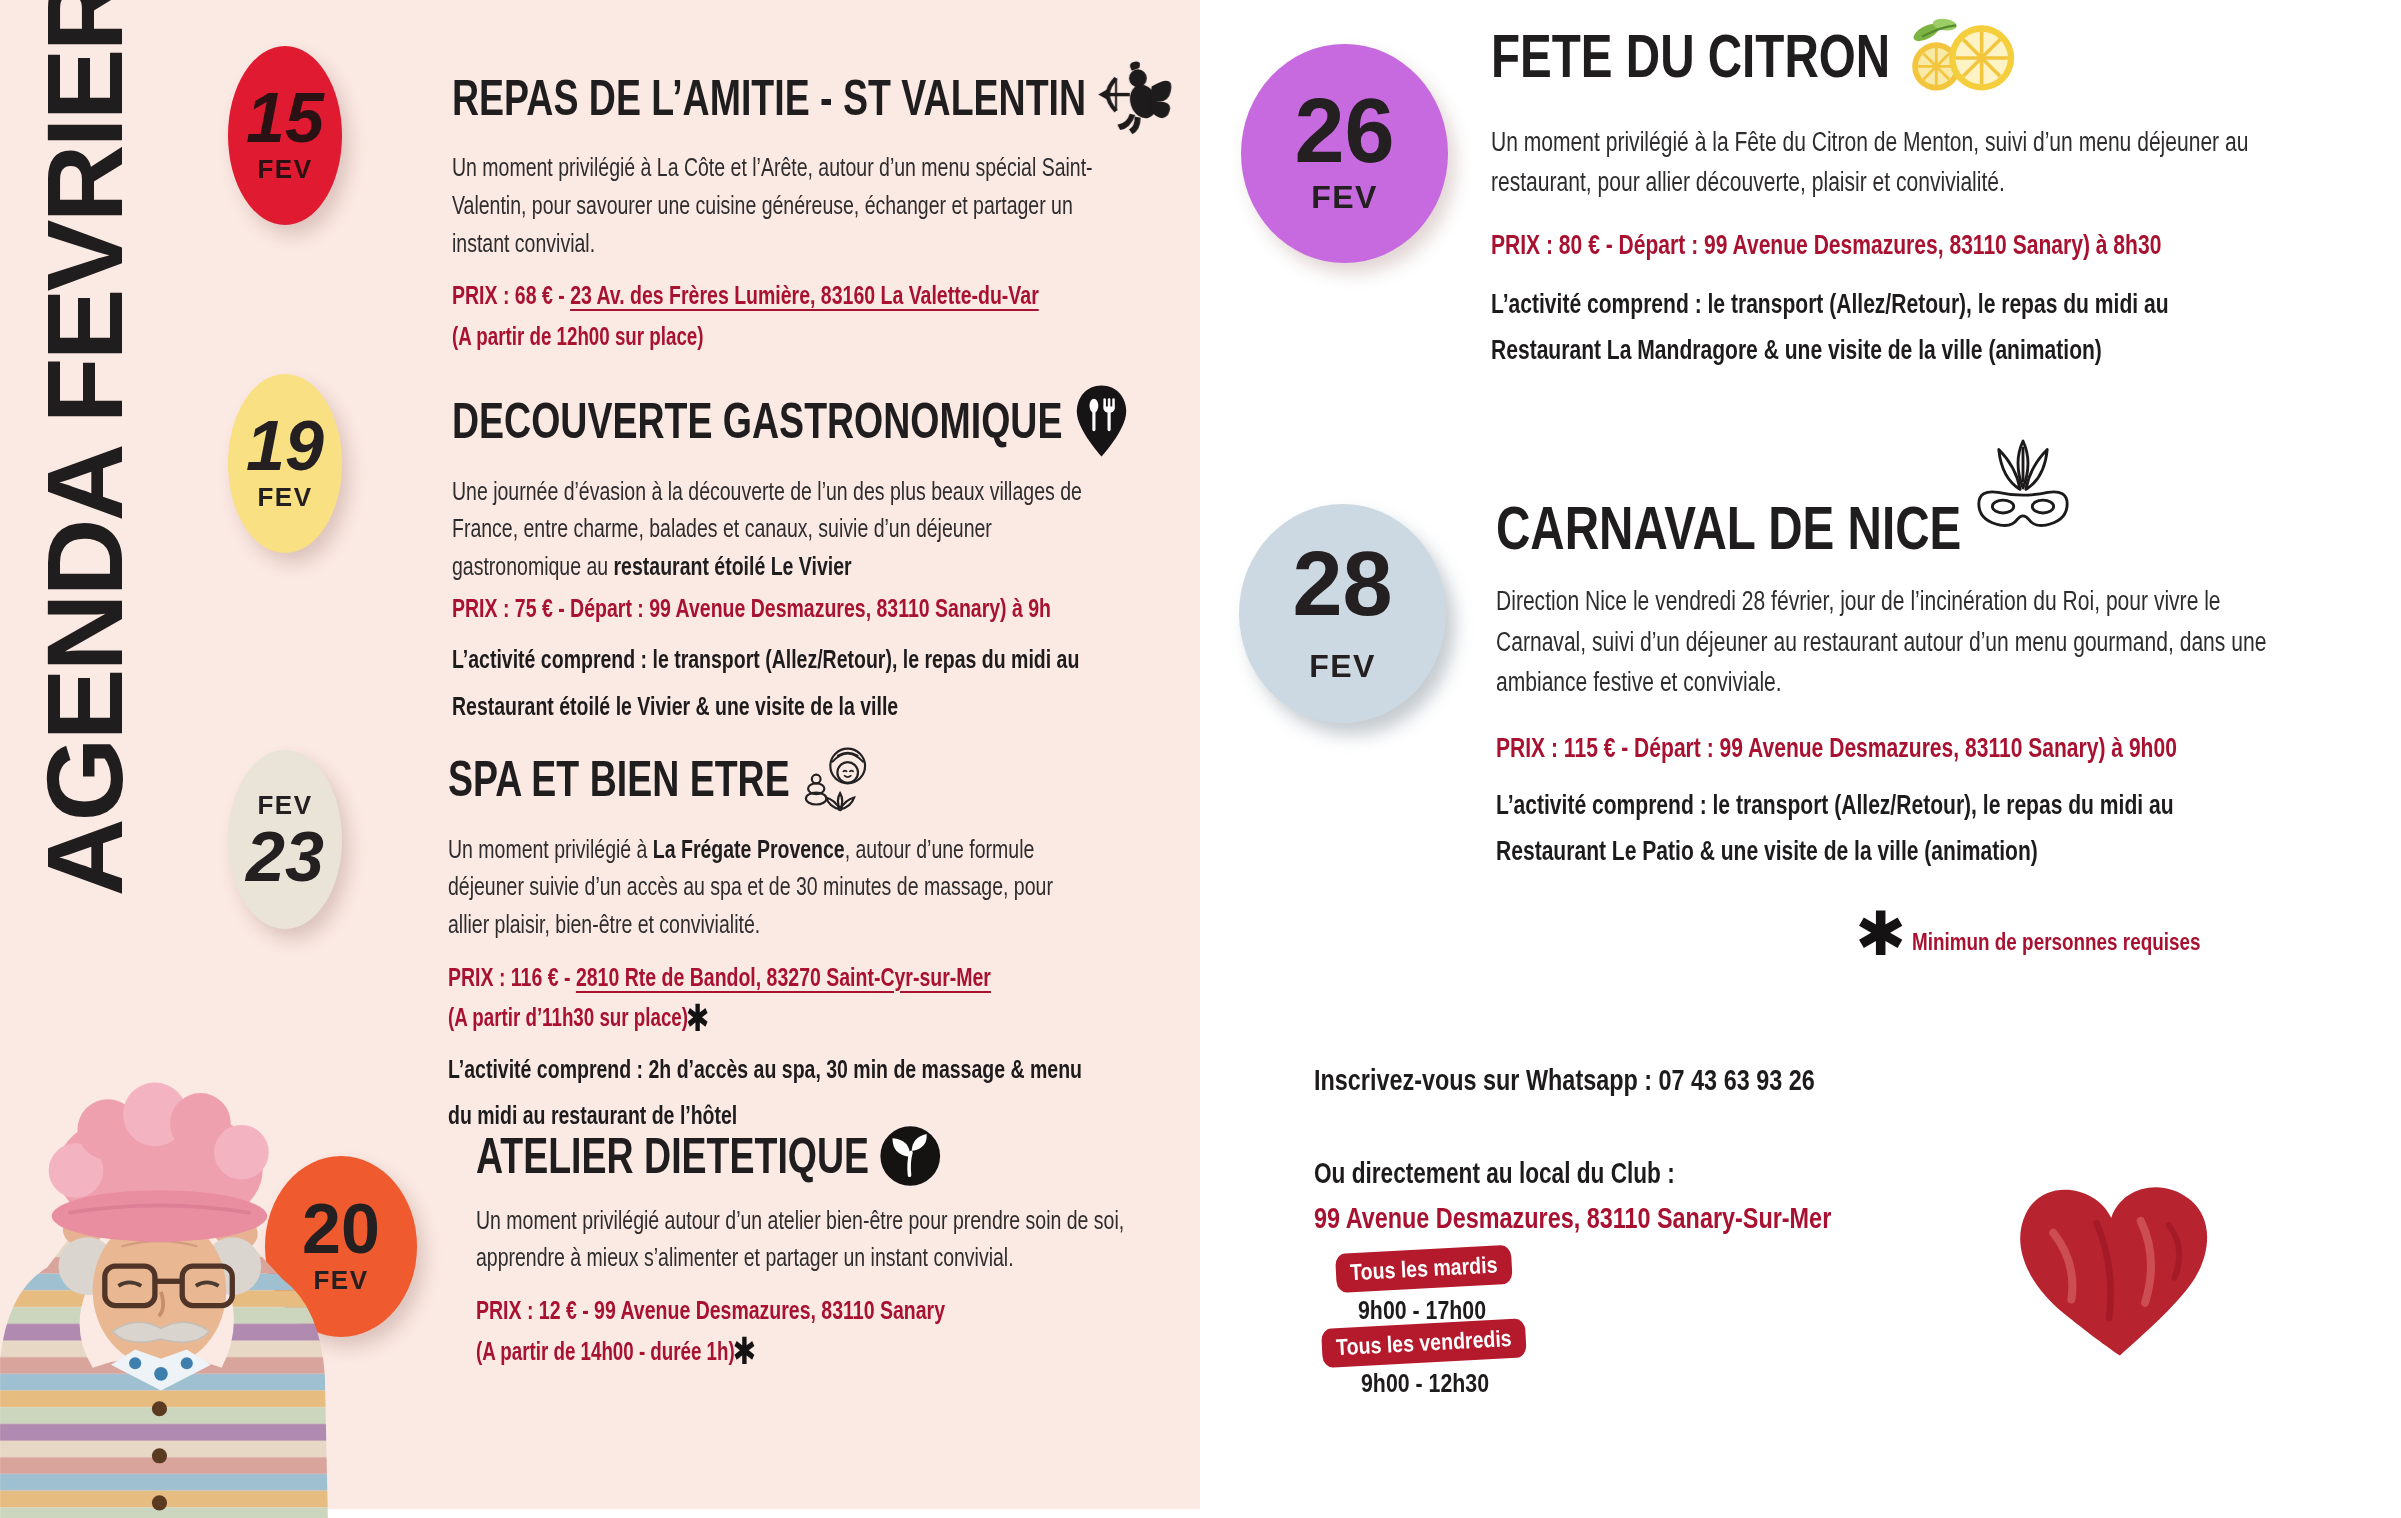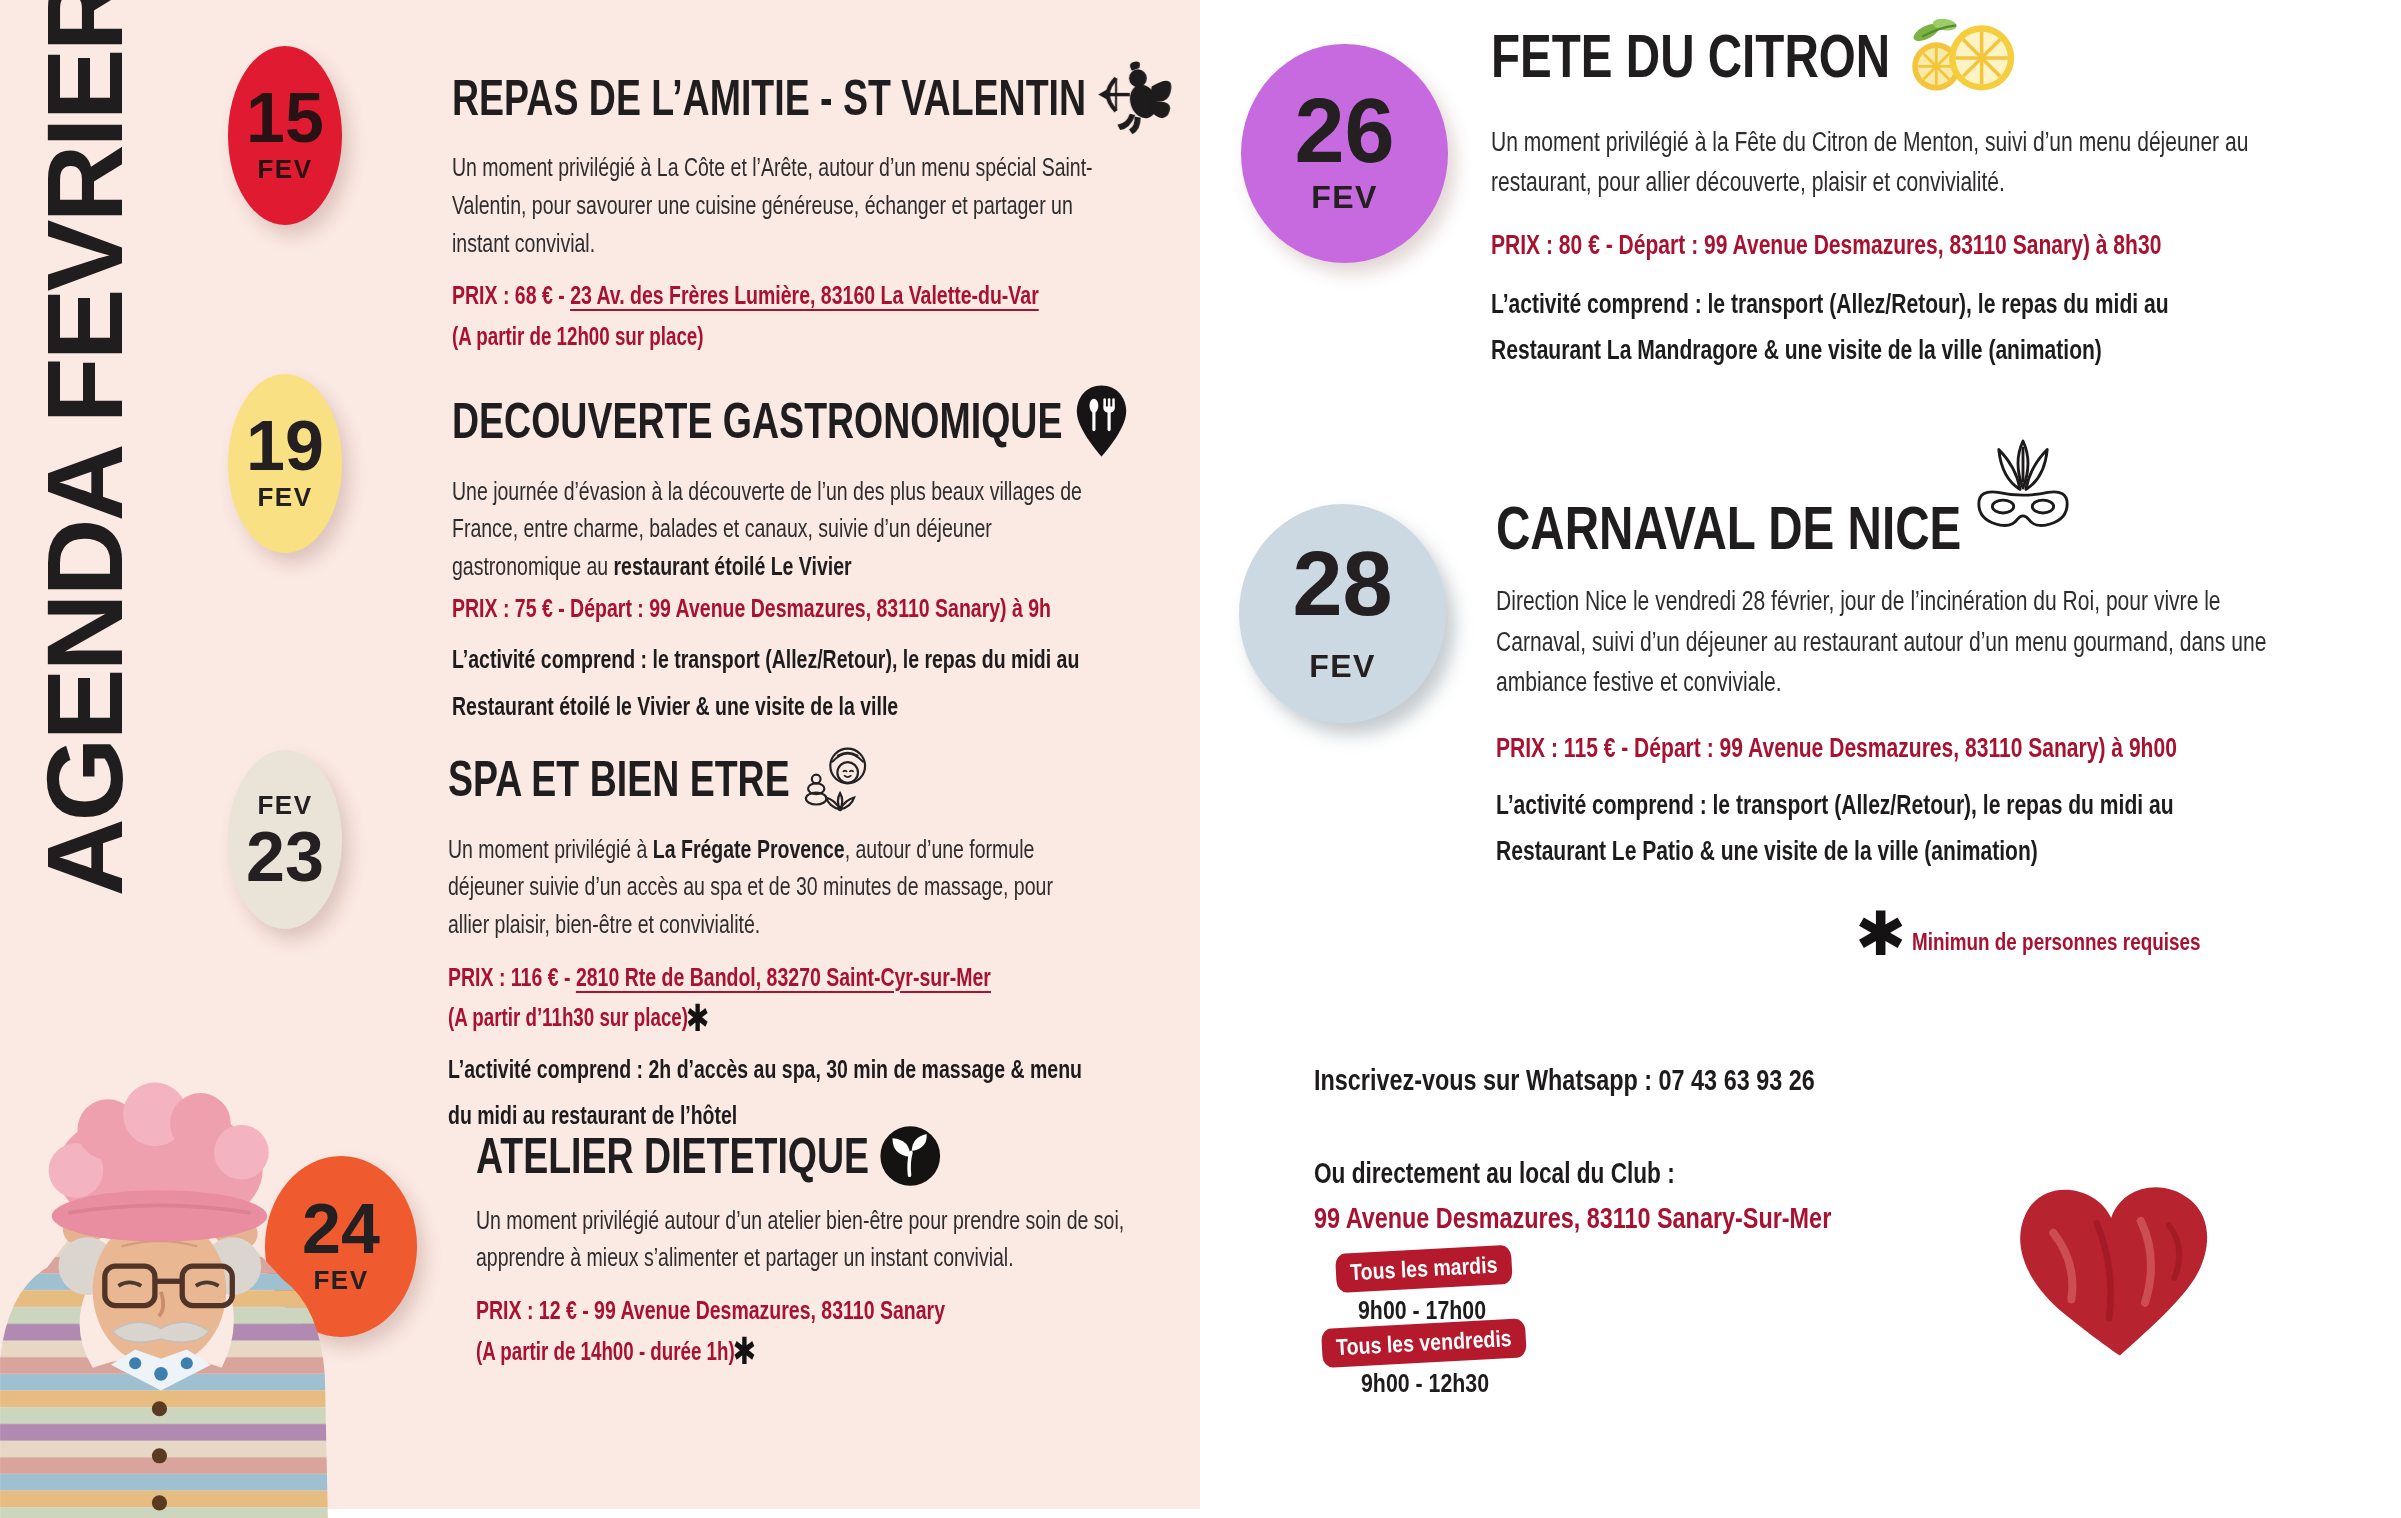--- a/index.html
+++ b/index.html
@@ -23,21 +23,21 @@
   .event { position:absolute; display:flex; align-items:flex-start; }
   .circle {
     border-radius:50%; display:flex; flex-direction:column;
     align-items:center; justify-content:center; flex:0 0 auto;
     box-shadow:7.6px 10.6px 16.7px rgba(120,70,60,.22);
     color:#242021;
   }
   .circle .day  { font-weight:bold; line-height:.92; }
   .circle .month{ font-weight:bold; letter-spacing:1.5px; }
   .circle-l { width:114px; height:179px; }
-  .circle-l .day { font-size:70px; }
+  .circle-l .day { font-size:70px;font-style:italic; }
   .circle-l .month { font-size:26px; margin-top:4.6px; }
   .circle-l.rev .month { margin-top:0; margin-bottom:4.6px; }
   .circle-xl { width:152px; height:181px; }
   .circle-xl .day { font-size:70px; }
   .circle-xl .month { font-size:26px; margin-top:3px; }
   .circle-r { width:207px; height:219px; }
   .circle-r .day { font-size:90px; }
   .circle-r .month { font-size:32px; margin-top:6px; }
 
   .content   { width:867px; transform:scaleX(.75); transform-origin:0 0; }
@@ -187,21 +187,21 @@
         </h2>
         <p class="desc"><span>Un moment privilégié à </span><b>La Frégate Provence</b><span>, autour d’une formule déjeuner suivie d’un accès au spa et de 30 minutes de massage, pour allier plaisir, bien-être et convivialité.</span></p>
         <p class="price"><span>PRIX : 116 € - </span><span class="u">2810 Rte de Bandol, 83270 Saint-Cyr-sur-Mer</span></p>
         <p class="note"><span>(A partir d’11h30 sur place)</span><span class="mark">✱</span></p>
         <p class="activity" style="margin-top:13.7px;">L’activité comprend : 2h d’accès au spa, 30 min de massage &amp; menu du midi au restaurant de l’hôtel</p>
       </div>
     </div>
 
     <div class="event" style="left:265px; top:1124px; gap:59px;">
       <div class="circle circle-xl" style="background:var(--circle-24,#ef5a2e); margin-top:32px;">
-        <div class="day">24</div>
+        <div class="day">20</div>
         <div class="month">FEV</div>
       </div>
       <div class="content" style="margin-top:0;">
         <h2 class="ev-title">
           <span>ATELIER DIETETIQUE</span>
           <svg class="h-icon" width="64" height="64" viewBox="0 0 90 90">
             <circle cx="45" cy="45" r="42" fill="#151212"></circle>
             <path d="M44 72 q-2 -18 2 -32" stroke="#fff" stroke-width="5" fill="none" stroke-linecap="round"></path>
             <path d="M45 46 Q20 44 20 20 Q45 22 45 46 Z" fill="#fff"></path>
             <path d="M47 38 Q70 34 68 14 Q48 18 47 38 Z" fill="#fff"></path>

